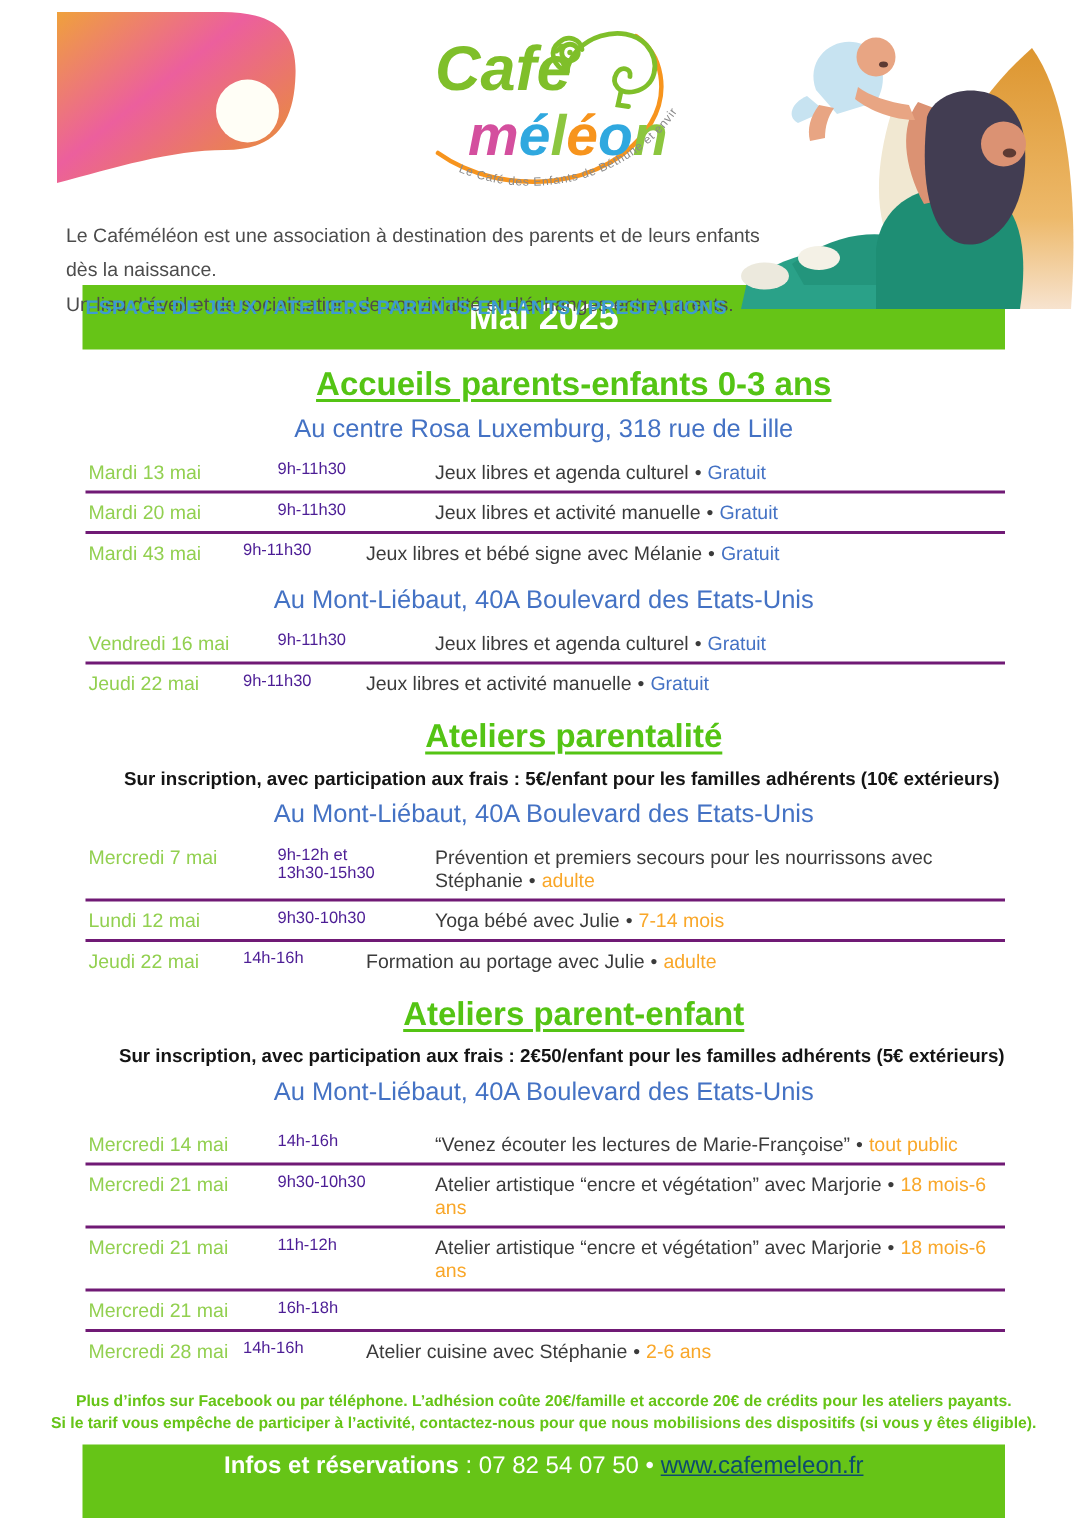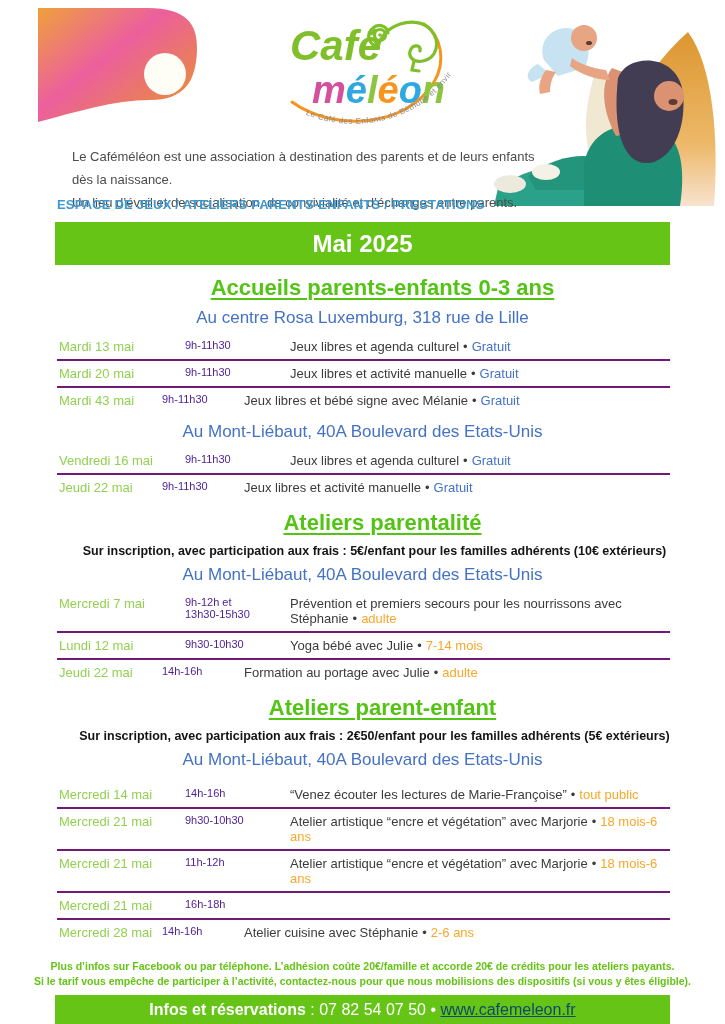--- a/index.html
+++ b/index.html
@@ -3,25 +3,25 @@
 <meta charset="utf-8">
 <style>
   * { margin:0; padding:0; box-sizing:border-box; }
   body { background:#fff; }
   .page {
     position:relative; width:725px; height:1024px; margin:0 auto;
     background:#ffffff; overflow:hidden;
     font-family:"Liberation Sans", sans-serif; color:#3b3b3b;
   }
   
-  .header { position:relative; height:222px; }
+  .header { position:relative; height:190px; }
   .blob-left { position:absolute; left:38px; top:8px; }
   .logo-wrap { position:absolute; left:262px; top:4px; }
   .illustration { position:absolute; left:476px; top:14px; }
-  .desc { position:absolute; left:72px; top:146px; width:470px; font-size:13px; line-height:1.75; color:#4c4c4c; }
+  .desc { position:absolute; left:44px; top:146px; width:470px; font-size:13px; line-height:1.75; color:#4c4c4c; }
   .services { position:absolute; left:57px; top:197px; font-size:13px; font-weight:bold; color:#3d9ad1; letter-spacing:.2px; }
   
   .month-banner {
     margin:0 55px; height:43px; background:#66c417;
     color:#fff; font-size:24px; font-weight:bold; text-align:center; line-height:43px;
   }
   
   .section-title {
     margin-top:10px; text-align:center; font-size:22px; font-weight:bold;
     color:#54c414; text-decoration:underline; text-decoration-thickness:2px; text-underline-offset:3px;padding-left:40px;

